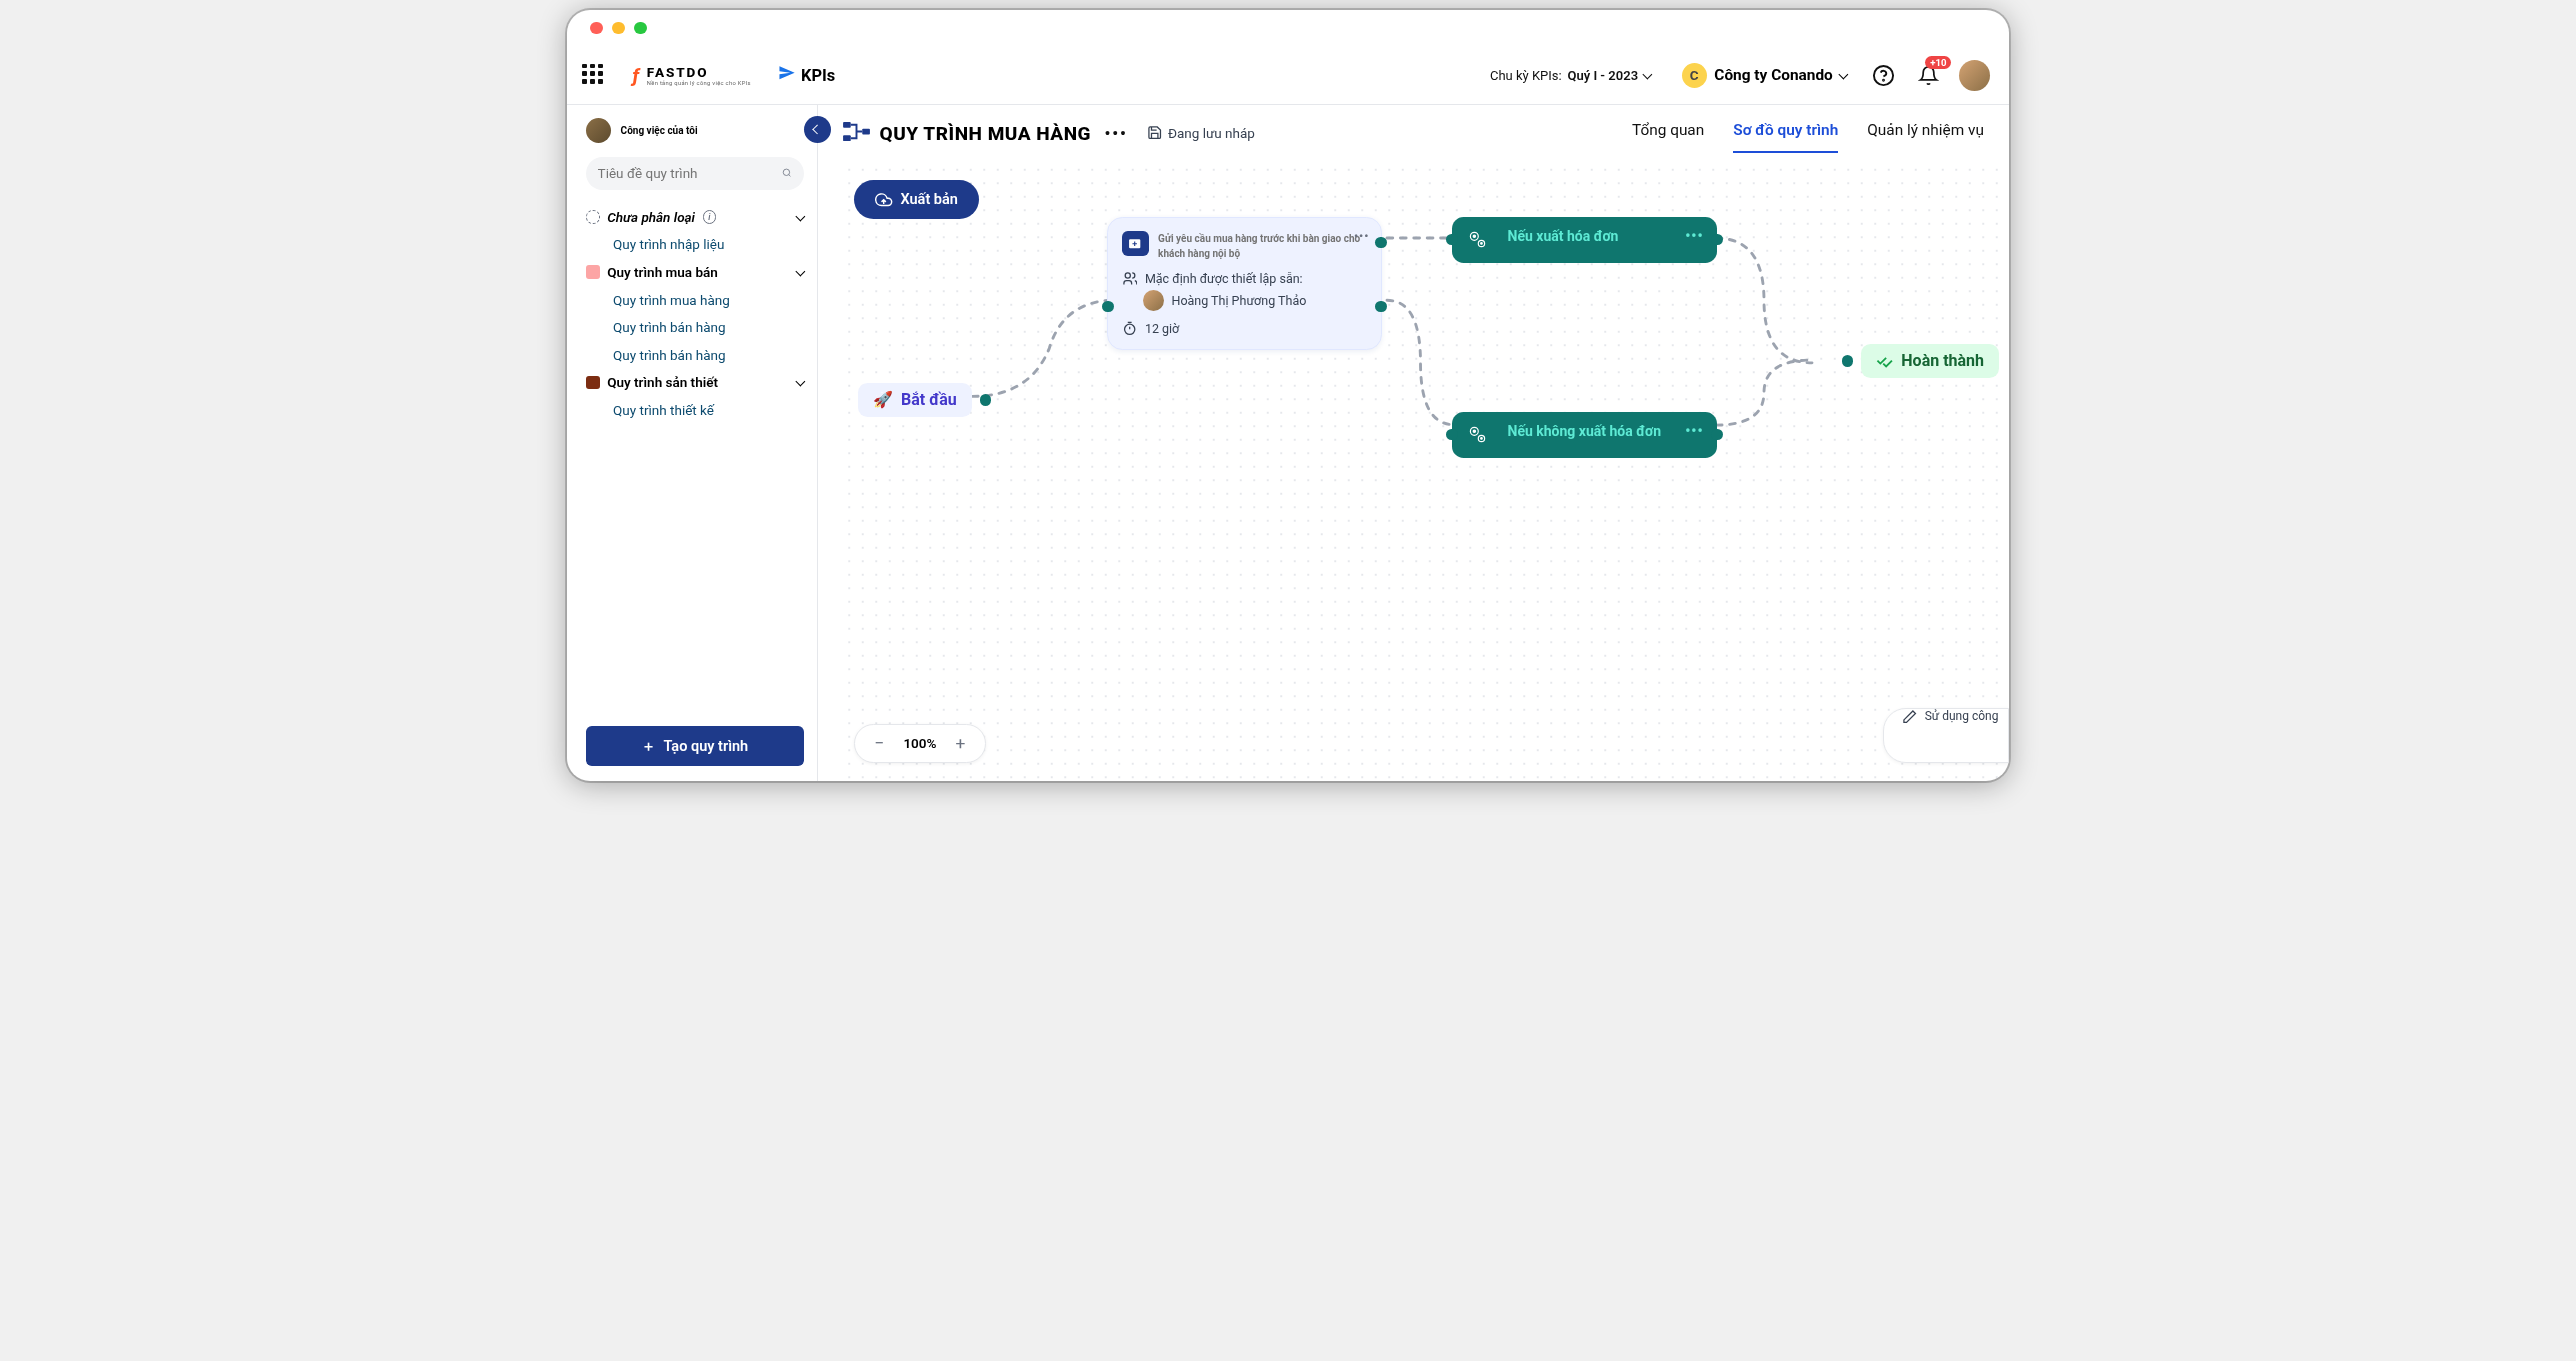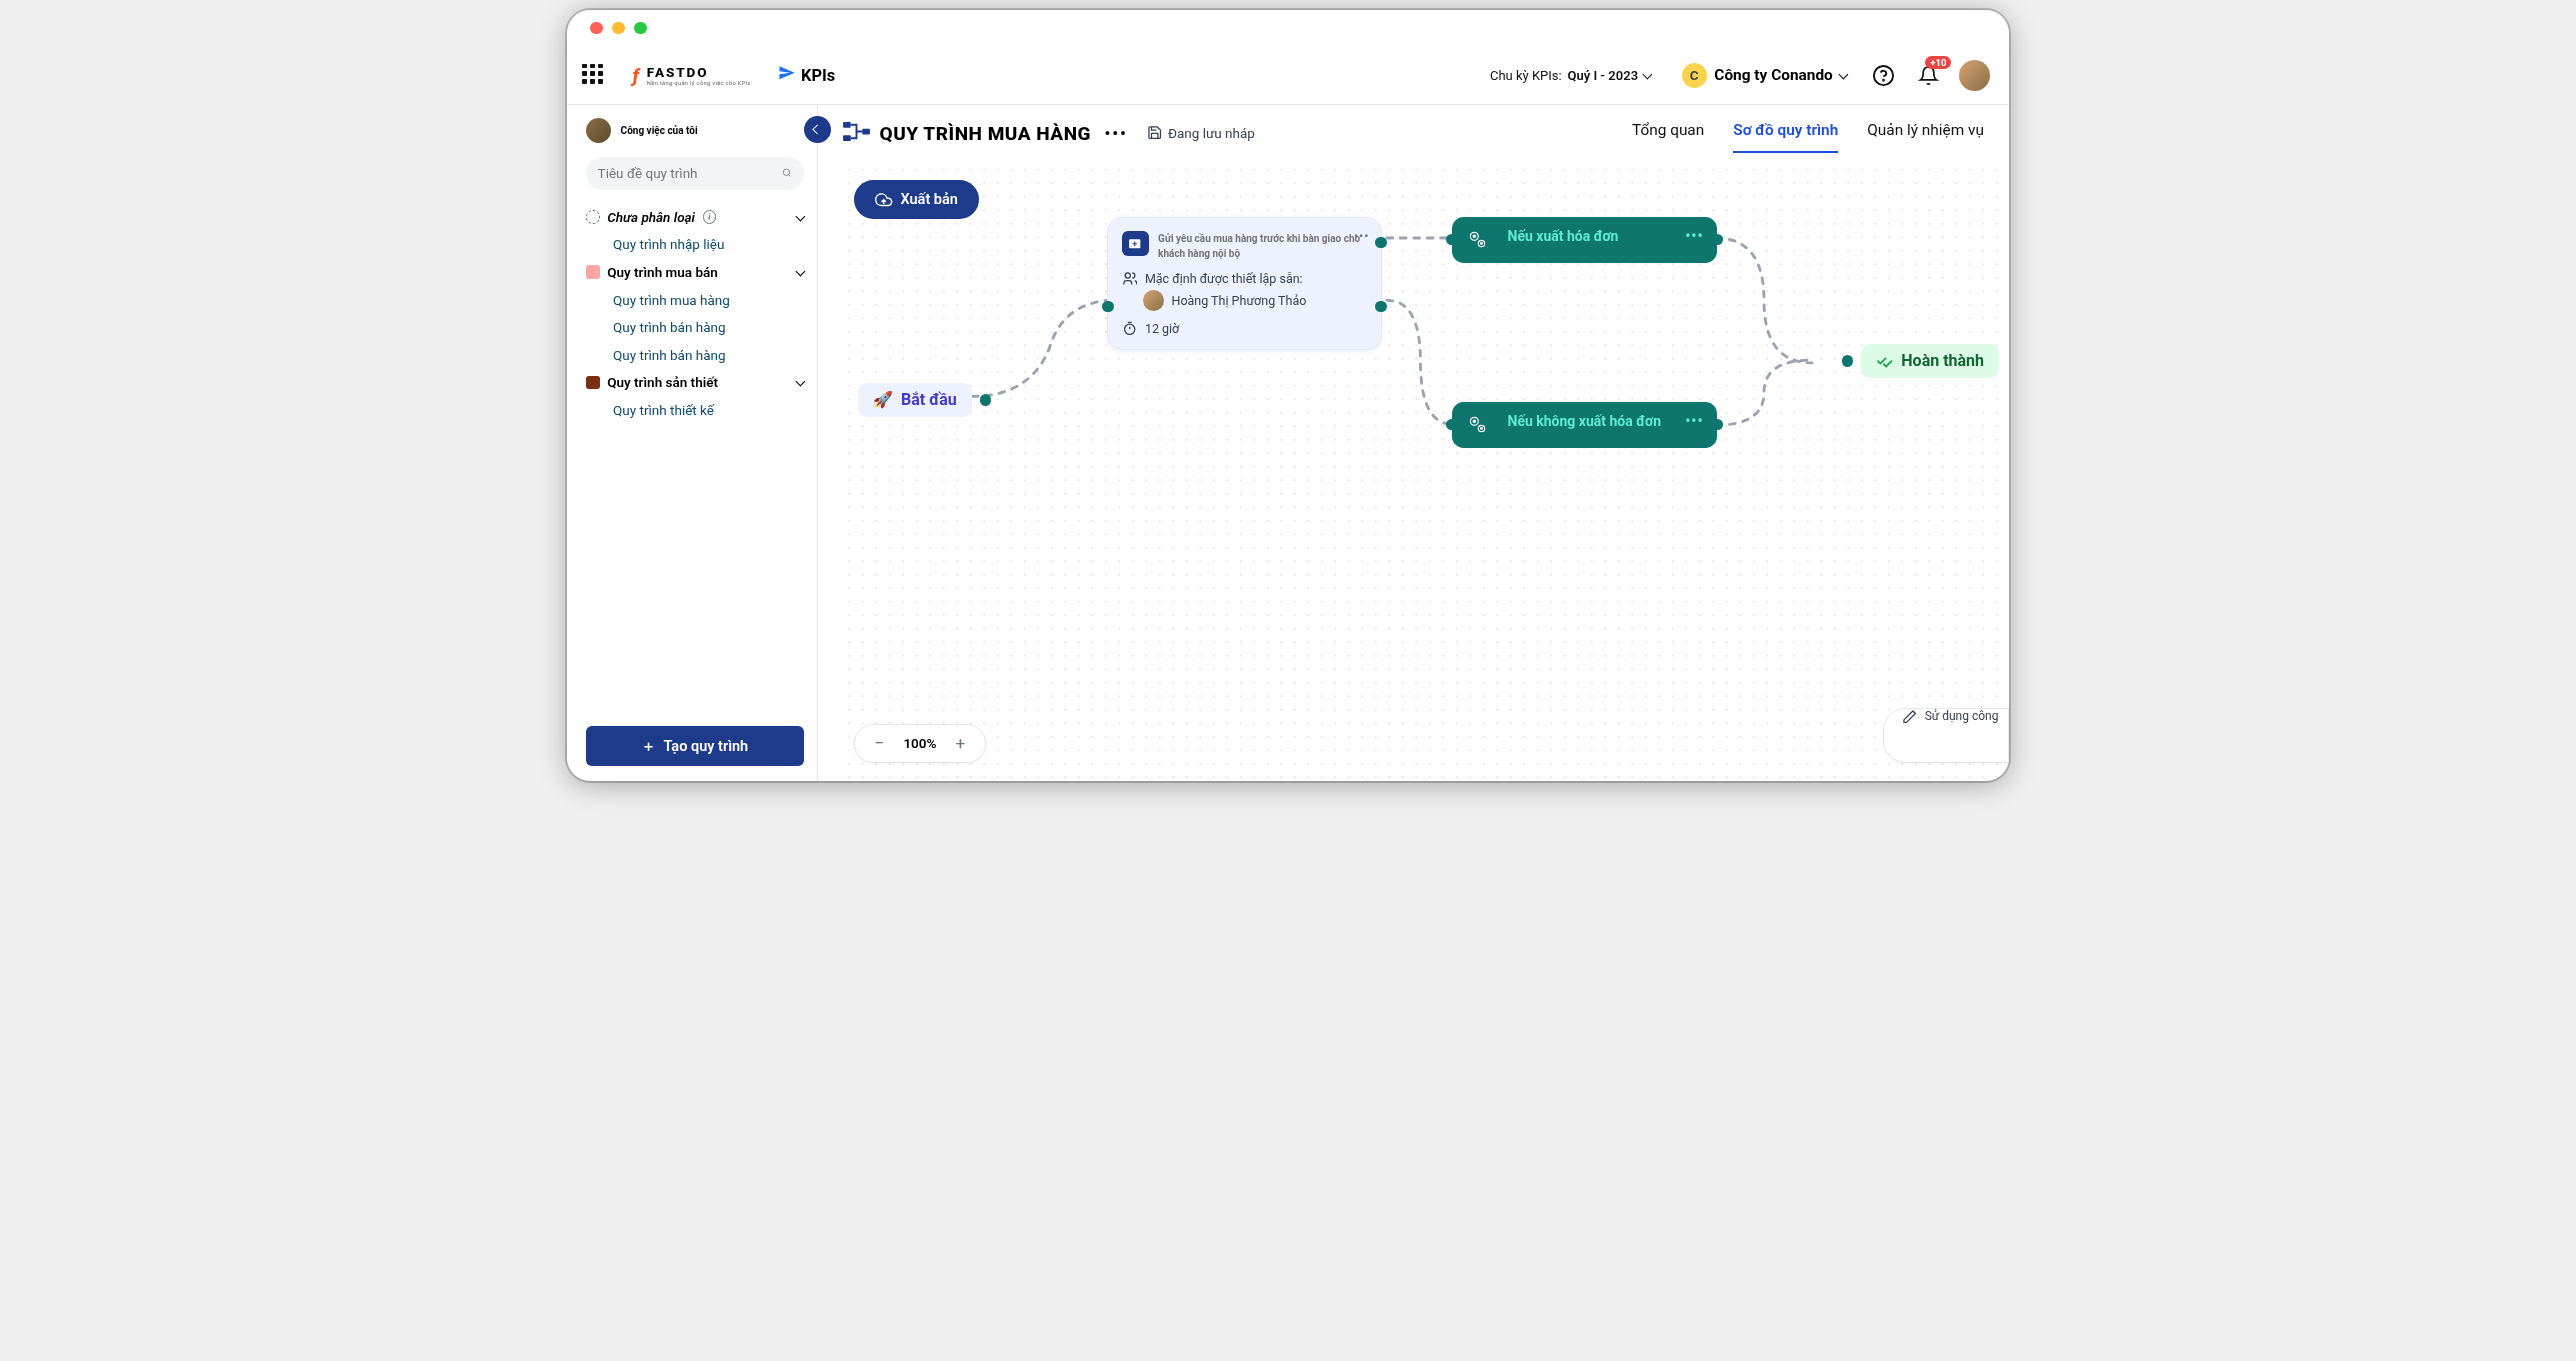--- a/index.html
+++ b/index.html
@@ -74,21 +74,21 @@
 .card1 .head { display: flex; gap: 9.6px; }
 .card1 .ic { width: 27px; height: 25px; background: #1e3a8a; border-radius: 5.8px; color: #fff; display: flex; align-items: center; justify-content: center; font-size: 13.5px; flex-shrink: 0; }
 .card1 .ttl { font-weight: 700; color: #737373; font-size: 10px; line-height: 1.5; }
 .card1 .more-ic { position: absolute; right: 11.6px; top: 11.6px; color: #6b7280; cursor: pointer; font-weight: 700; letter-spacing: 1px; font-size: 11.6px; }
 .row { display: flex; align-items: center; gap: 8px; margin-top: 9.6px; font-size: 12.5px; color: #374151; }
 .row .av-xs { width: 21px; height: 21px; border-radius: 50%; background: linear-gradient(135deg,#d4a373,#8b6f47); }
 .teal { left: 615px; width: 265px; background: #0f766e; color: #5eead4; border-radius: 11.6px; padding: 11.6px 13.5px; display: flex; gap: 19px; font-weight: 700; font-size: 14px; }
 .teal .ic { width: 23px; height: 23px; display: flex; align-items: center; justify-content: center; }
 .teal .more-ic { margin-left: auto; cursor: pointer; font-weight: 800; letter-spacing: 1px; }
 .teal1 { top: 54px; }
-.teal2 { top: 239px; }
+.teal2 { top: 249px; }
 .done { right: 9.6px; top: 181px; background: #dcfce7; color: #166534; border-radius: 9.6px; padding: 7.7px 15.4px; display: flex; align-items: center; gap: 7.7px; font-weight: 700; }
 
 svg.conn { position: absolute; overflow: visible; pointer-events: none; }
 .dash { stroke: #9ca3af; stroke-width: 3; stroke-dasharray: 6 8; stroke-linecap: round; fill: none; }
 
 .chev { border: solid currentColor; border-width: 0 1.9px 1.9px 0; display: inline-block; padding: 2.9px; }
 .chev.down { transform: rotate(45deg); margin-bottom: 1.9px; }
 .chev.left { transform: rotate(135deg); }
 </style>
 </head>

